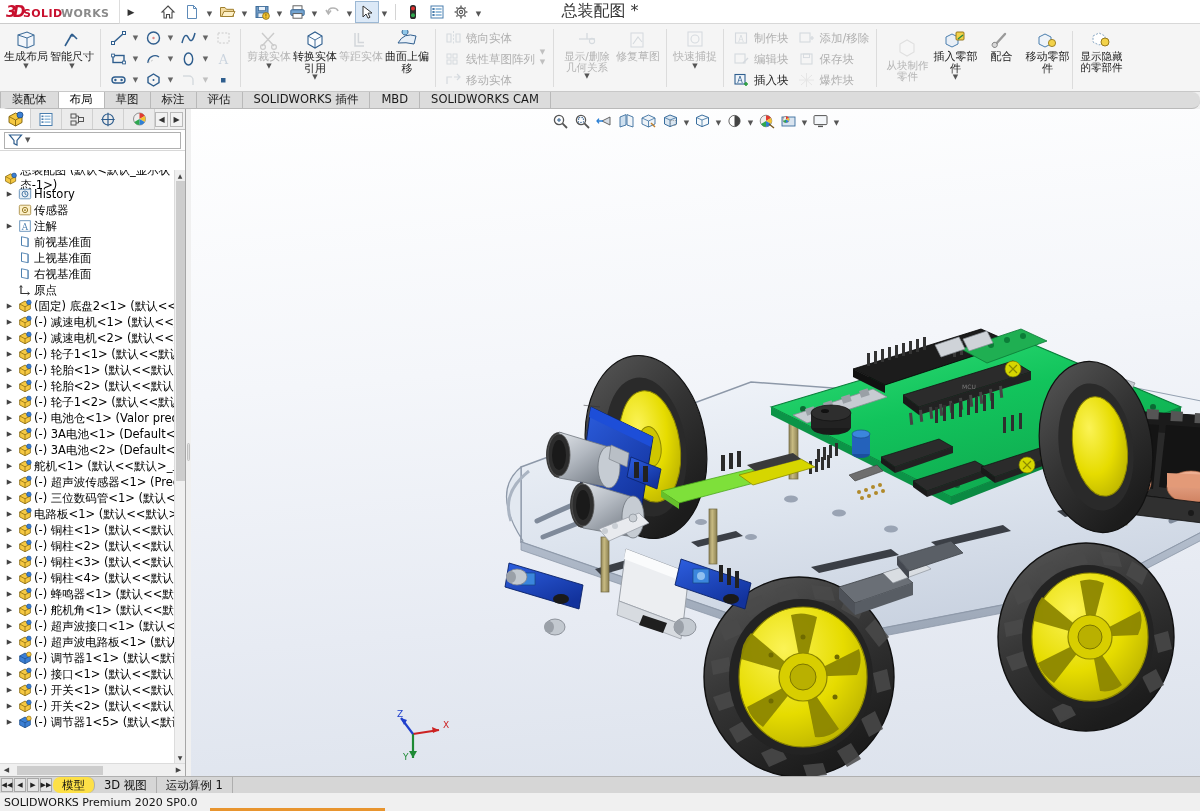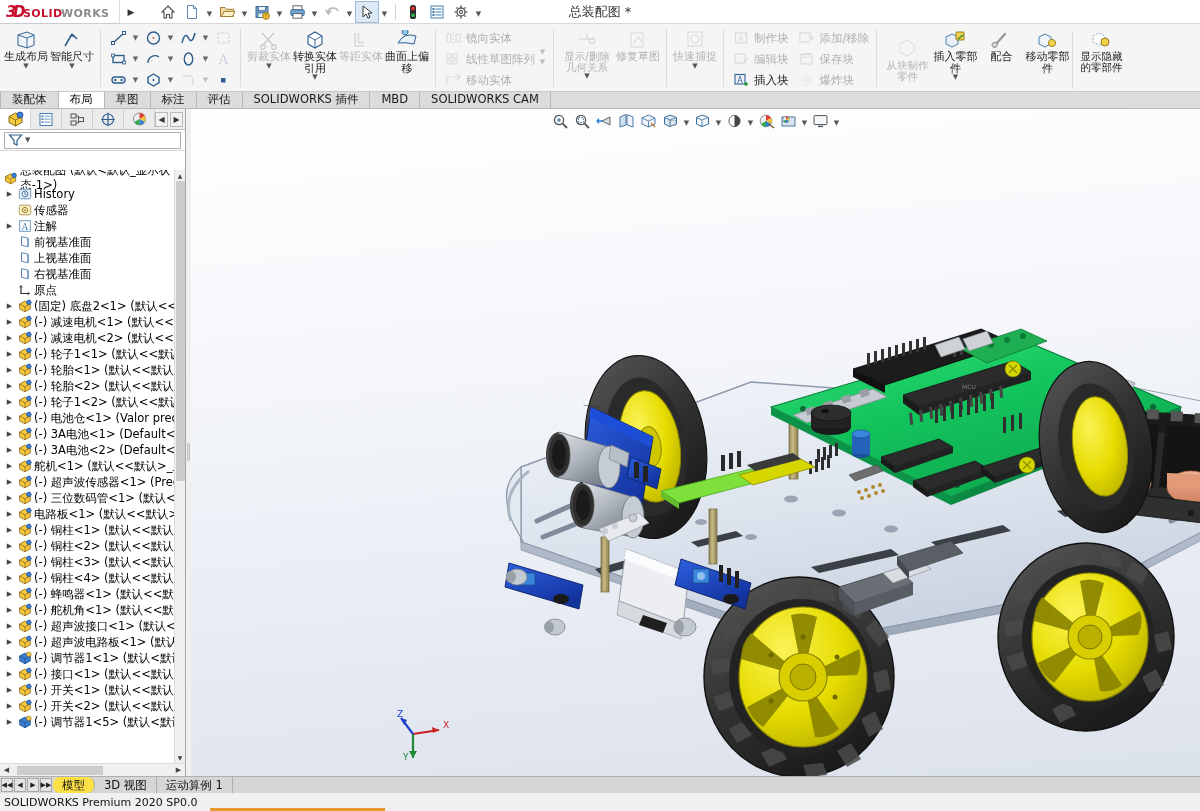--- a/index.html
+++ b/index.html
@@ -26,21 +26,21 @@
   .tb-arrow { width:22px; text-align:center; color:#333; font-size:9px; }
   .tb-icons { display:flex; align-items:center; gap:0px; margin-left:14px; }
   .tb-btn {
     width:24px;height:22px;display:flex;align-items:center;justify-content:center;
     cursor:default; position:relative;
   }
   .tb-caret { width:11px;height:22px;display:flex;align-items:flex-end;justify-content:center;
      font-size:7px;color:#555;padding-bottom:5px;}
   .tb-sep { width:1px;height:16px;background:#d4d4d4;margin:0 5px; }
   .tb-title {
-    position:absolute; left:0; right:0; text-align:center; font-size:13px;
+    position:absolute; left:0; right:0; text-align:center; font-size:16px;
     color:#333; pointer-events:none;
   }
   .sel-arrow-btn { background:#dce9f7; border:1px solid #9cb8d4; }
 
   
   .ribbon {
     height: 68px; background:#f5f5f5; border-bottom:1px solid #c8c8c8;
     display:flex; align-items:stretch; flex:none; position:relative; overflow:hidden;
   }
   .rb-group { display:flex; align-items:flex-start; padding:2px 3px 0 3px; height:68px; }
@@ -62,21 +62,21 @@
   .rb-small .lb { font-size:11.5px; color:#222; padding-left:3px; white-space:nowrap;}
   .rb-small.dis .lb { color:#b0b0b0; }
   .rb-small.dis .ic { opacity:.35; }
   .mini-caret { font-size:7px; color:#666; width:11px; text-align:center; }
   .mini-caret.dis { color:#c0c0c0; }
   .drop-caret { font-size:7px;color:#555;text-align:center;width:100%;line-height:7px;}
 
   
   .cmdtabs {
     height:17px; background:#dcdcdc; display:flex; align-items:stretch;
-    border-bottom:1px solid #b9b9b9; flex:none; padding-left:0px;
+    border-bottom:1px solid #b9b9b9; flex:none; padding-left:0px;border-radius:8px;
   }
   .cmdtab {
     padding:0 11px; display:flex;align-items:center; font-size:11.5px; color:#1a1a1a;
     border-right:1px solid #b9b9b9; background:#dcdcdc; cursor:default; line-height:1;
   }
   .cmdtab.active { background:#ffffff; color:#000; }
   .cmdtab:first-child { border-left:1px solid #b9b9b9; }
 
   
   .body { flex:1; display:flex; min-height:0; position:relative; background:#fff; }

